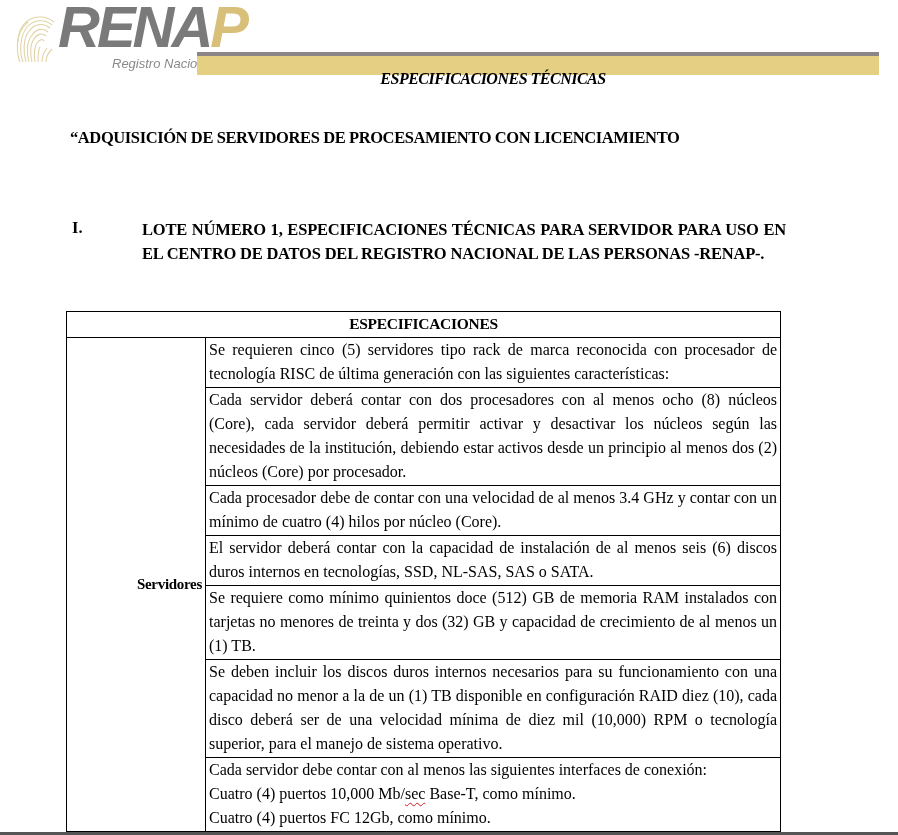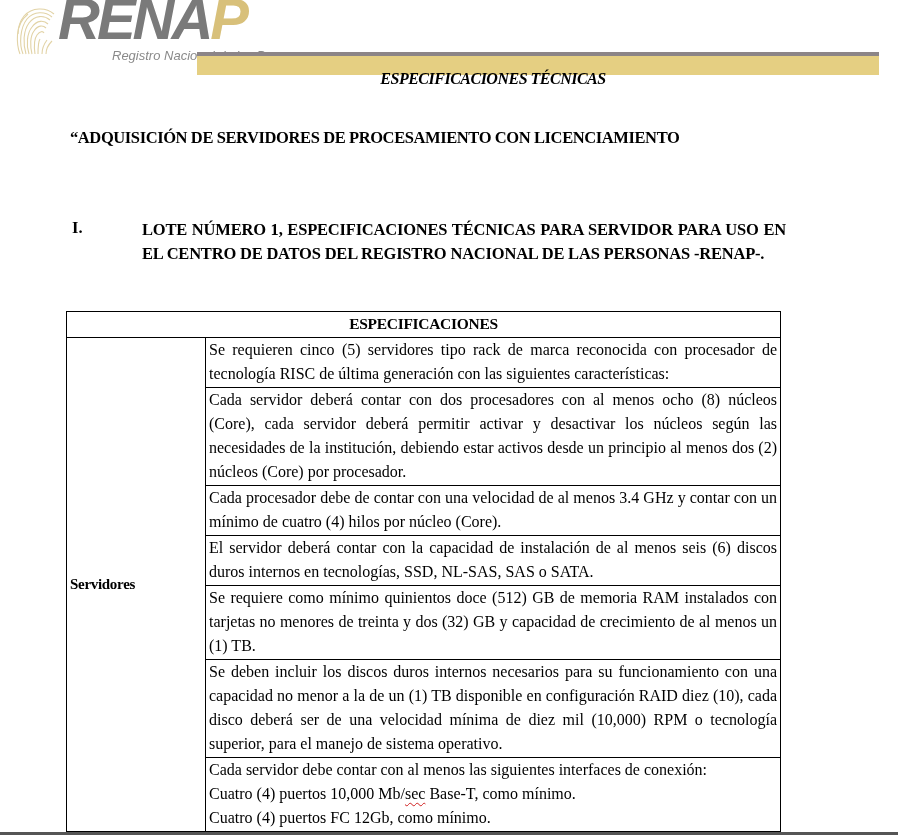--- a/index.html
+++ b/index.html
@@ -11,21 +11,21 @@
       width: 898px;
       height: 835px;
       position: relative;
       overflow: hidden;
       font-family: "Liberation Serif", "DejaVu Serif", serif;
       color: #000;
     }
     .logo {
       position: absolute;
       left: 12px;
-      top: 4px;
+      top: 12px;
       width: 200px;
       height: 58px;
     }
     .logo-fingerprint {
       position: absolute;
       left: 2px;
       top: 0;
       width: 44px;
       height: 54px;
     }
@@ -136,21 +136,21 @@
     table.spec th {
       font-weight: bold;
       height: 24px;
       font-size: 15.5px;
       letter-spacing: -0.3px;
       vertical-align: middle;
     }
     .cat-cell {
       width: 132px;
       font-weight: bold;
-      text-align: left;
+      text-align: right;
       vertical-align: middle !important;
       font-size: 15px;
       letter-spacing: -0.3px;
     }
     .spec-cell {
       line-height: 24px;
       text-align: justify;
       text-align-last: left;
       word-spacing: 0px;
     }

